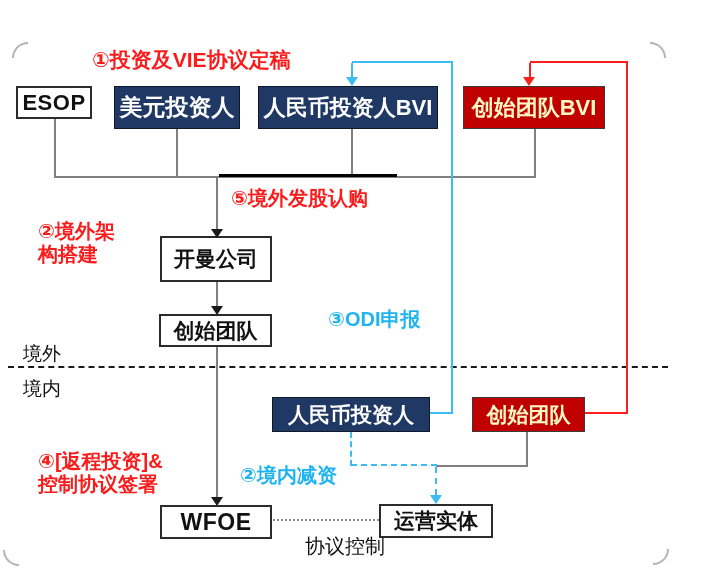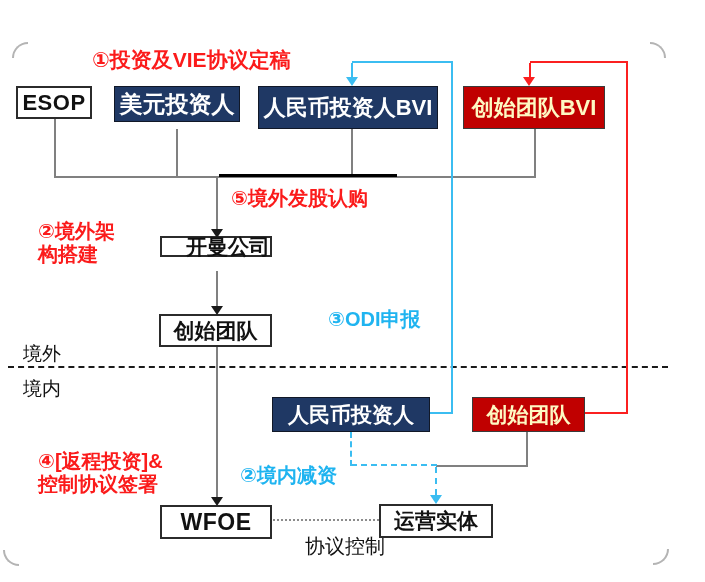--- a/index.html
+++ b/index.html
@@ -91,33 +91,33 @@
   <div class="dash-h" style="left:351px;top:464px;width:86px;"></div>
   <div class="dash-v" style="left:435px;top:467px;height:28px;"></div>
   <div class="arr-d c" style="left:430px;top:495px;"></div>
 
   <div class="dotted" style="left:273px;top:519px;width:106px;"></div>
 
   <div class="node white latin" style="left:16px;top:86px;width:76px;height:33px;font-size:22px;">
       <span>ESOP</span>
     </div>
 
-  <div class="node navy cjk" style="left:114px;top:86px;width:126px;height:36px;font-size:23px;">
+  <div class="node navy cjk" style="left:114px;top:86px;width:126px;height:43px;font-size:23px;">
       <span>美元投资人</span>
     </div>
 
   <div class="node navy cjk" style="left:258px;top:86px;width:180px;height:43px;font-size:22px;">
       <span>人民币投资人BVI</span>
     </div>
 
   <div class="node red cjk" style="left:463px;top:86px;width:142px;height:43px;font-size:22px;">
       <span>创始团队BVI</span>
     </div>
 
-  <div class="node white cjk" style="left:160px;top:236px;width:112px;height:21px;font-size:21px;justify-content:flex-end;">
+  <div class="node white cjk" style="left:160px;top:236px;width:112px;height:46px;font-size:21px;">
       <span>开曼公司</span>
     </div>
 
   <div class="node white cjk" style="left:159px;top:314px;width:113px;height:33px;font-size:21px;">
       <span>创始团队</span>
     </div>
 
   <div class="node navy cjk" style="left:272px;top:397px;width:158px;height:35px;font-size:21px;">
       <span>人民币投资人</span>
     </div>

